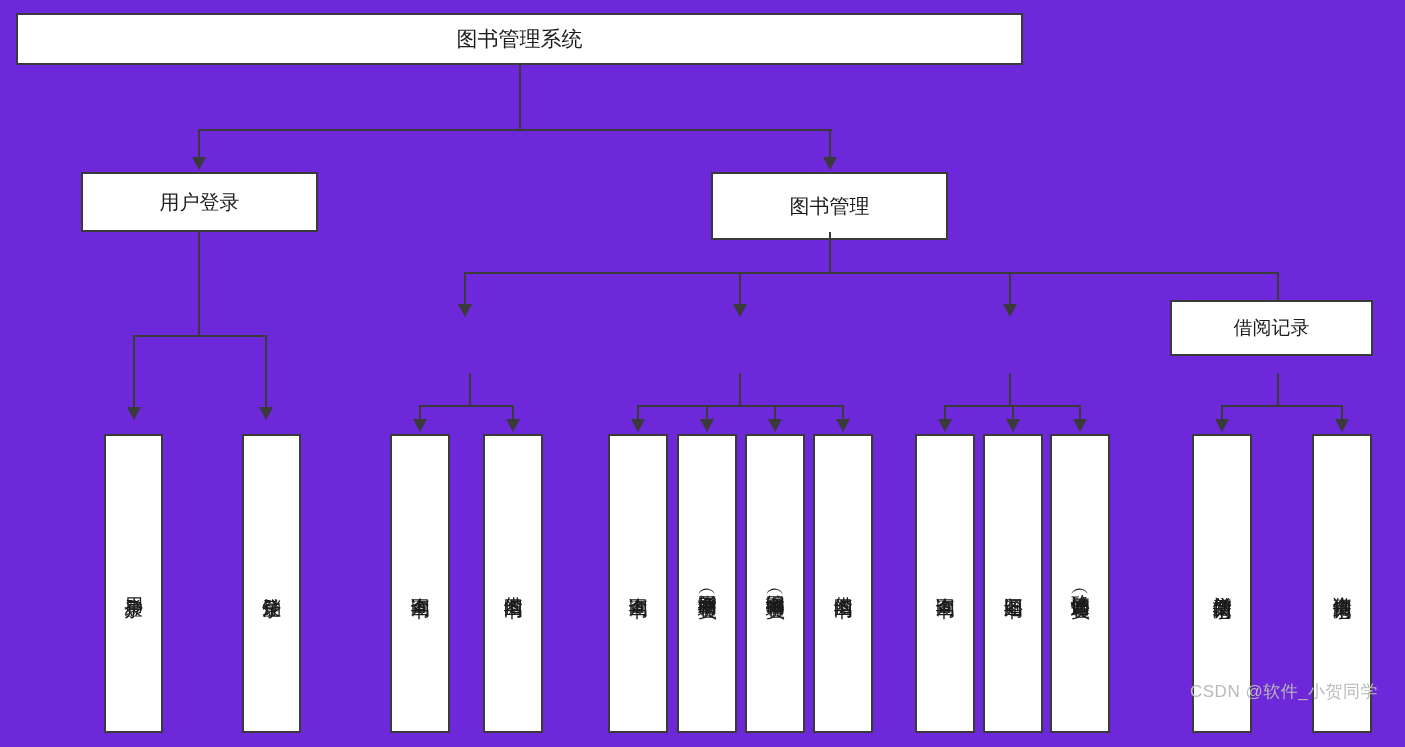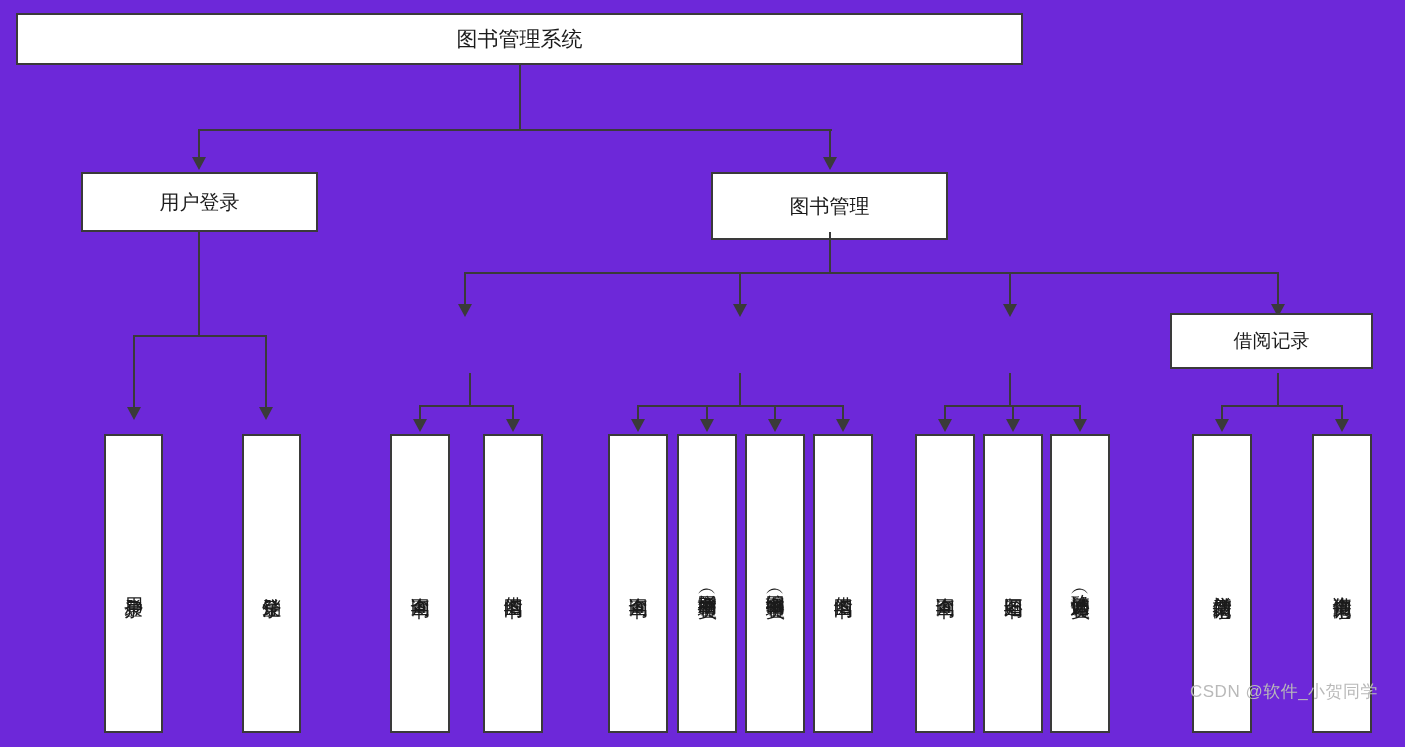--- a/index.html
+++ b/index.html
@@ -121,21 +121,21 @@
   <div class="hline" style="left:464px; top:272px; width:814px; height:2px;"></div>
   <div class="vline" style="left:464px; top:272px; width:2px; height:34px;"></div>
   <div class="arrow" style="left:458px; top:304px;"></div>
   <div class="vline" style="left:739px; top:272px; width:2px; height:34px;"></div>
   <div class="arrow" style="left:733px; top:304px;"></div>
   <div class="vline" style="left:1009px; top:272px; width:2px; height:34px;"></div>
   <div class="arrow" style="left:1003px; top:304px;"></div>
   <div class="vline" style="left:1277px; top:272px; width:2px; height:34px;"></div>
   <div class="arrow" style="left:1271px; top:304px;"></div>
 
-  <div class="node node-l2" style="left:1170px; top:313px; width:203px; height:56px;text-align:center;">
+  <div class="node node-l2" style="left:1170px; top:300px; width:203px; height:56px;text-align:center;">
     <span>借阅记录</span>
   </div>
 
   <div class="vline" style="left:469px; top:373px; width:2px; height:33px;"></div>
   <div class="hline" style="left:419px; top:405px; width:94px; height:2px;"></div>
   <div class="vline" style="left:419px; top:405px; width:2px; height:16px;"></div>
   <div class="arrow" style="left:413px; top:419px;"></div>
   <div class="vline" style="left:512px; top:405px; width:2px; height:16px;"></div>
   <div class="arrow" style="left:506px; top:419px;"></div>
 

